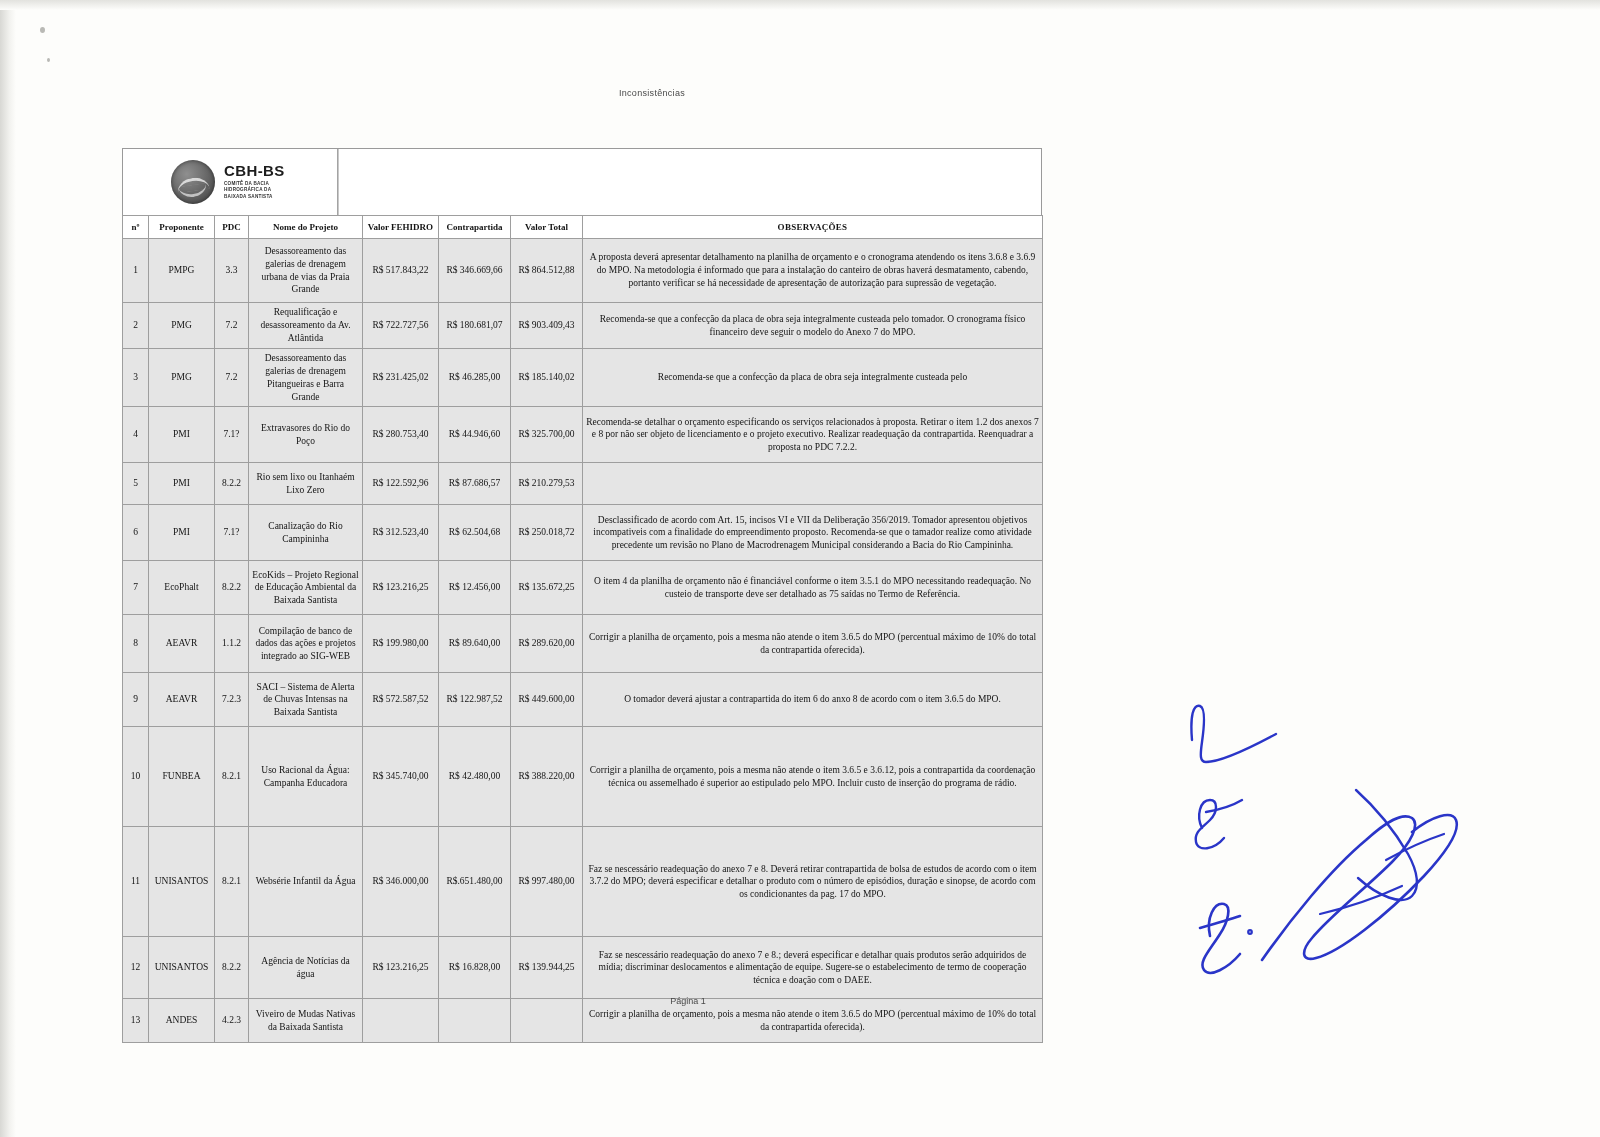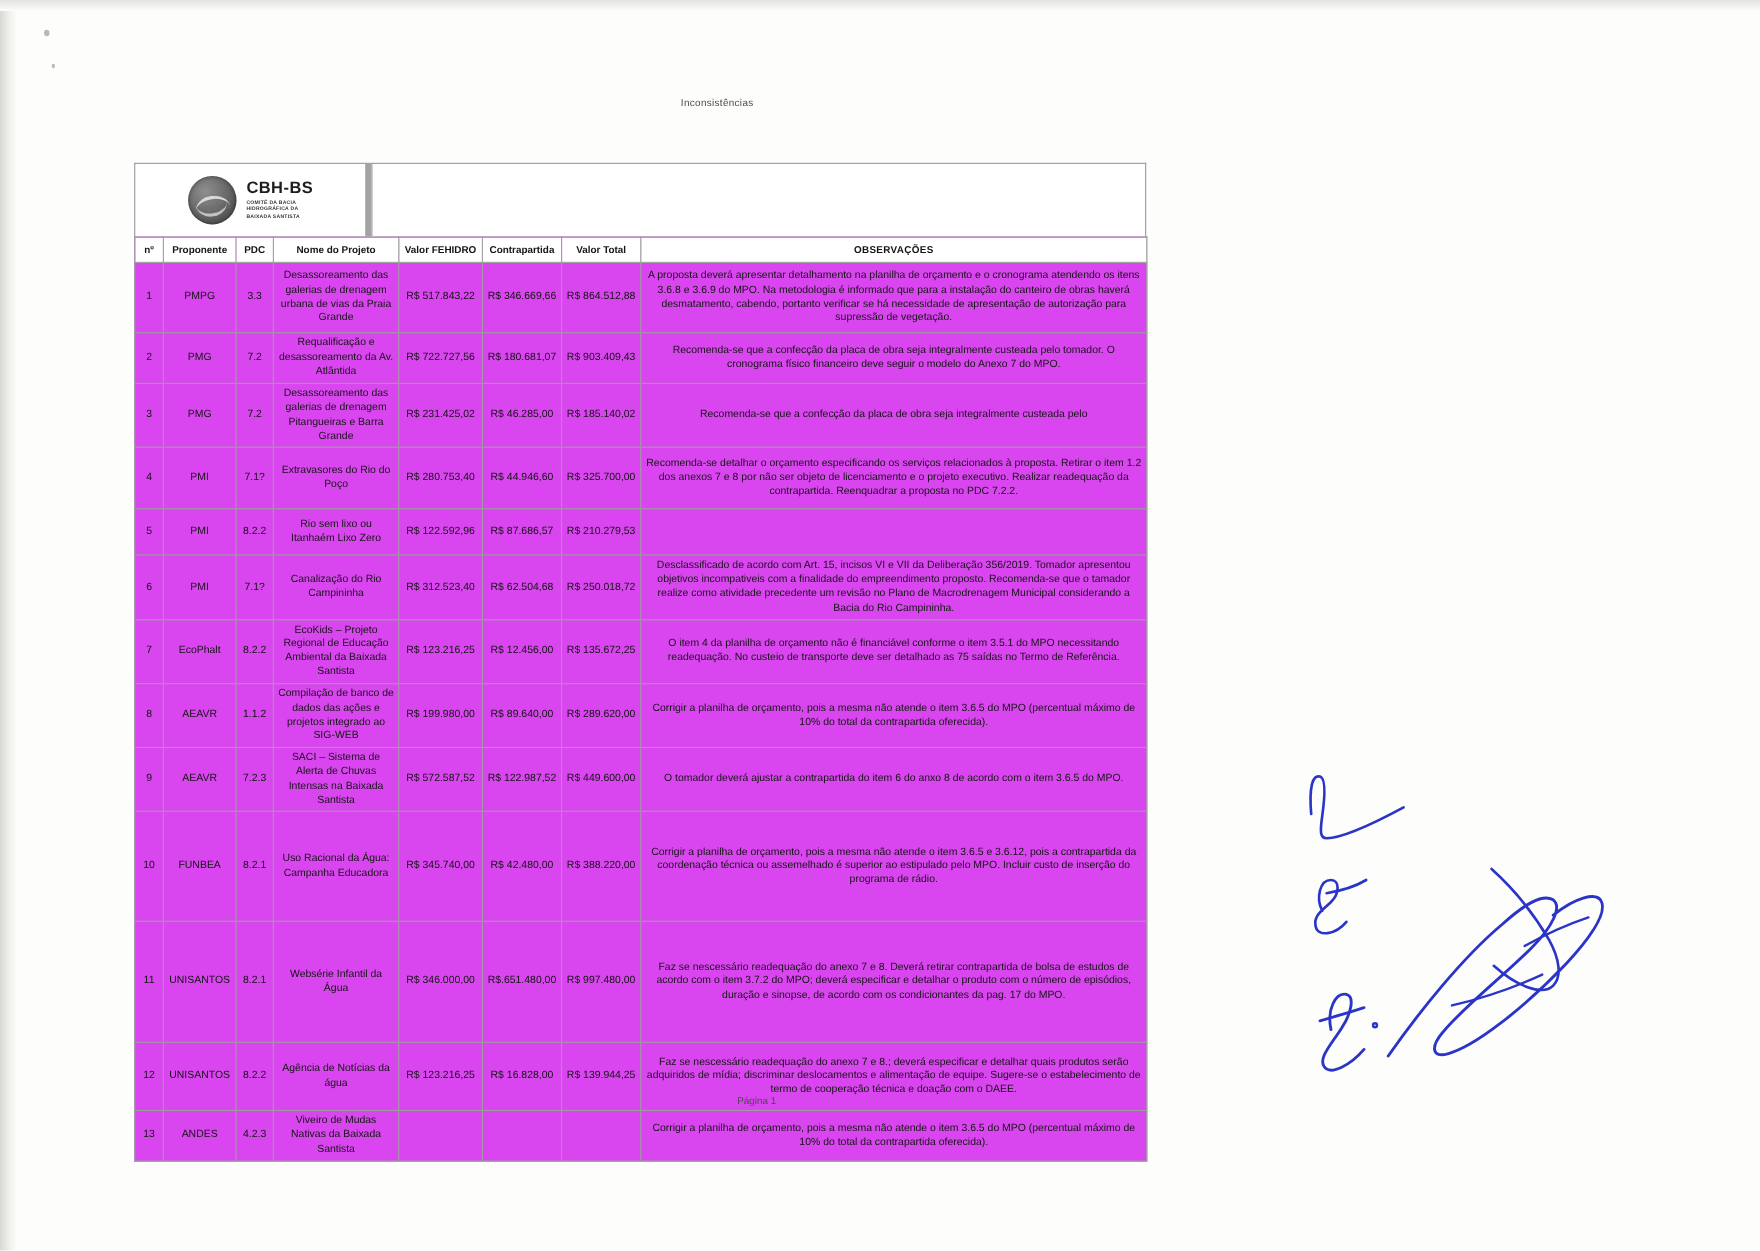--- a/index.html
+++ b/index.html
@@ -68,21 +68,21 @@
   .doc-title-bar {
     display: flex;
     align-items: stretch;
     border: 1px solid #9a9a9a;
     border-bottom: none;
     height: 66px;
     background: #fff;
   }
   .logo-cell {
     width: 215px;
-    border-right: 6px solid #a3a3a3;
+    border-right: 1px solid #a3a3a3;
     display: flex;
     align-items: center;
     padding-left: 48px;
     box-sizing: border-box;
   }
   .logo-mark {
     width: 44px; height: 44px;
     border-radius: 50%;
     background: radial-gradient(circle at 36% 32%, #8f8f8f 0%, #6b6b6b 45%, #3f3f3f 100%);
     position: relative;
@@ -139,21 +139,22 @@
   }
   .title-spacer {
     width: 182px;
     border-left: 1px solid #c9c9c9;
   }
 
   table.grid {
     border-collapse: collapse;
     width: 920px;
     table-layout: fixed;
-    background: #d946ef;
+    background: #e5e5e5;
+    font-family: Liberation Serif, serif;
   }
   table.grid th, table.grid td {
     border: 1px solid #9e9e9e;
     font-size: 9.5px;
     color: #141414;
     padding: 3px 3px;
     vertical-align: middle;
     text-align: center;
     line-height: 1.35;
     word-wrap: break-word;

